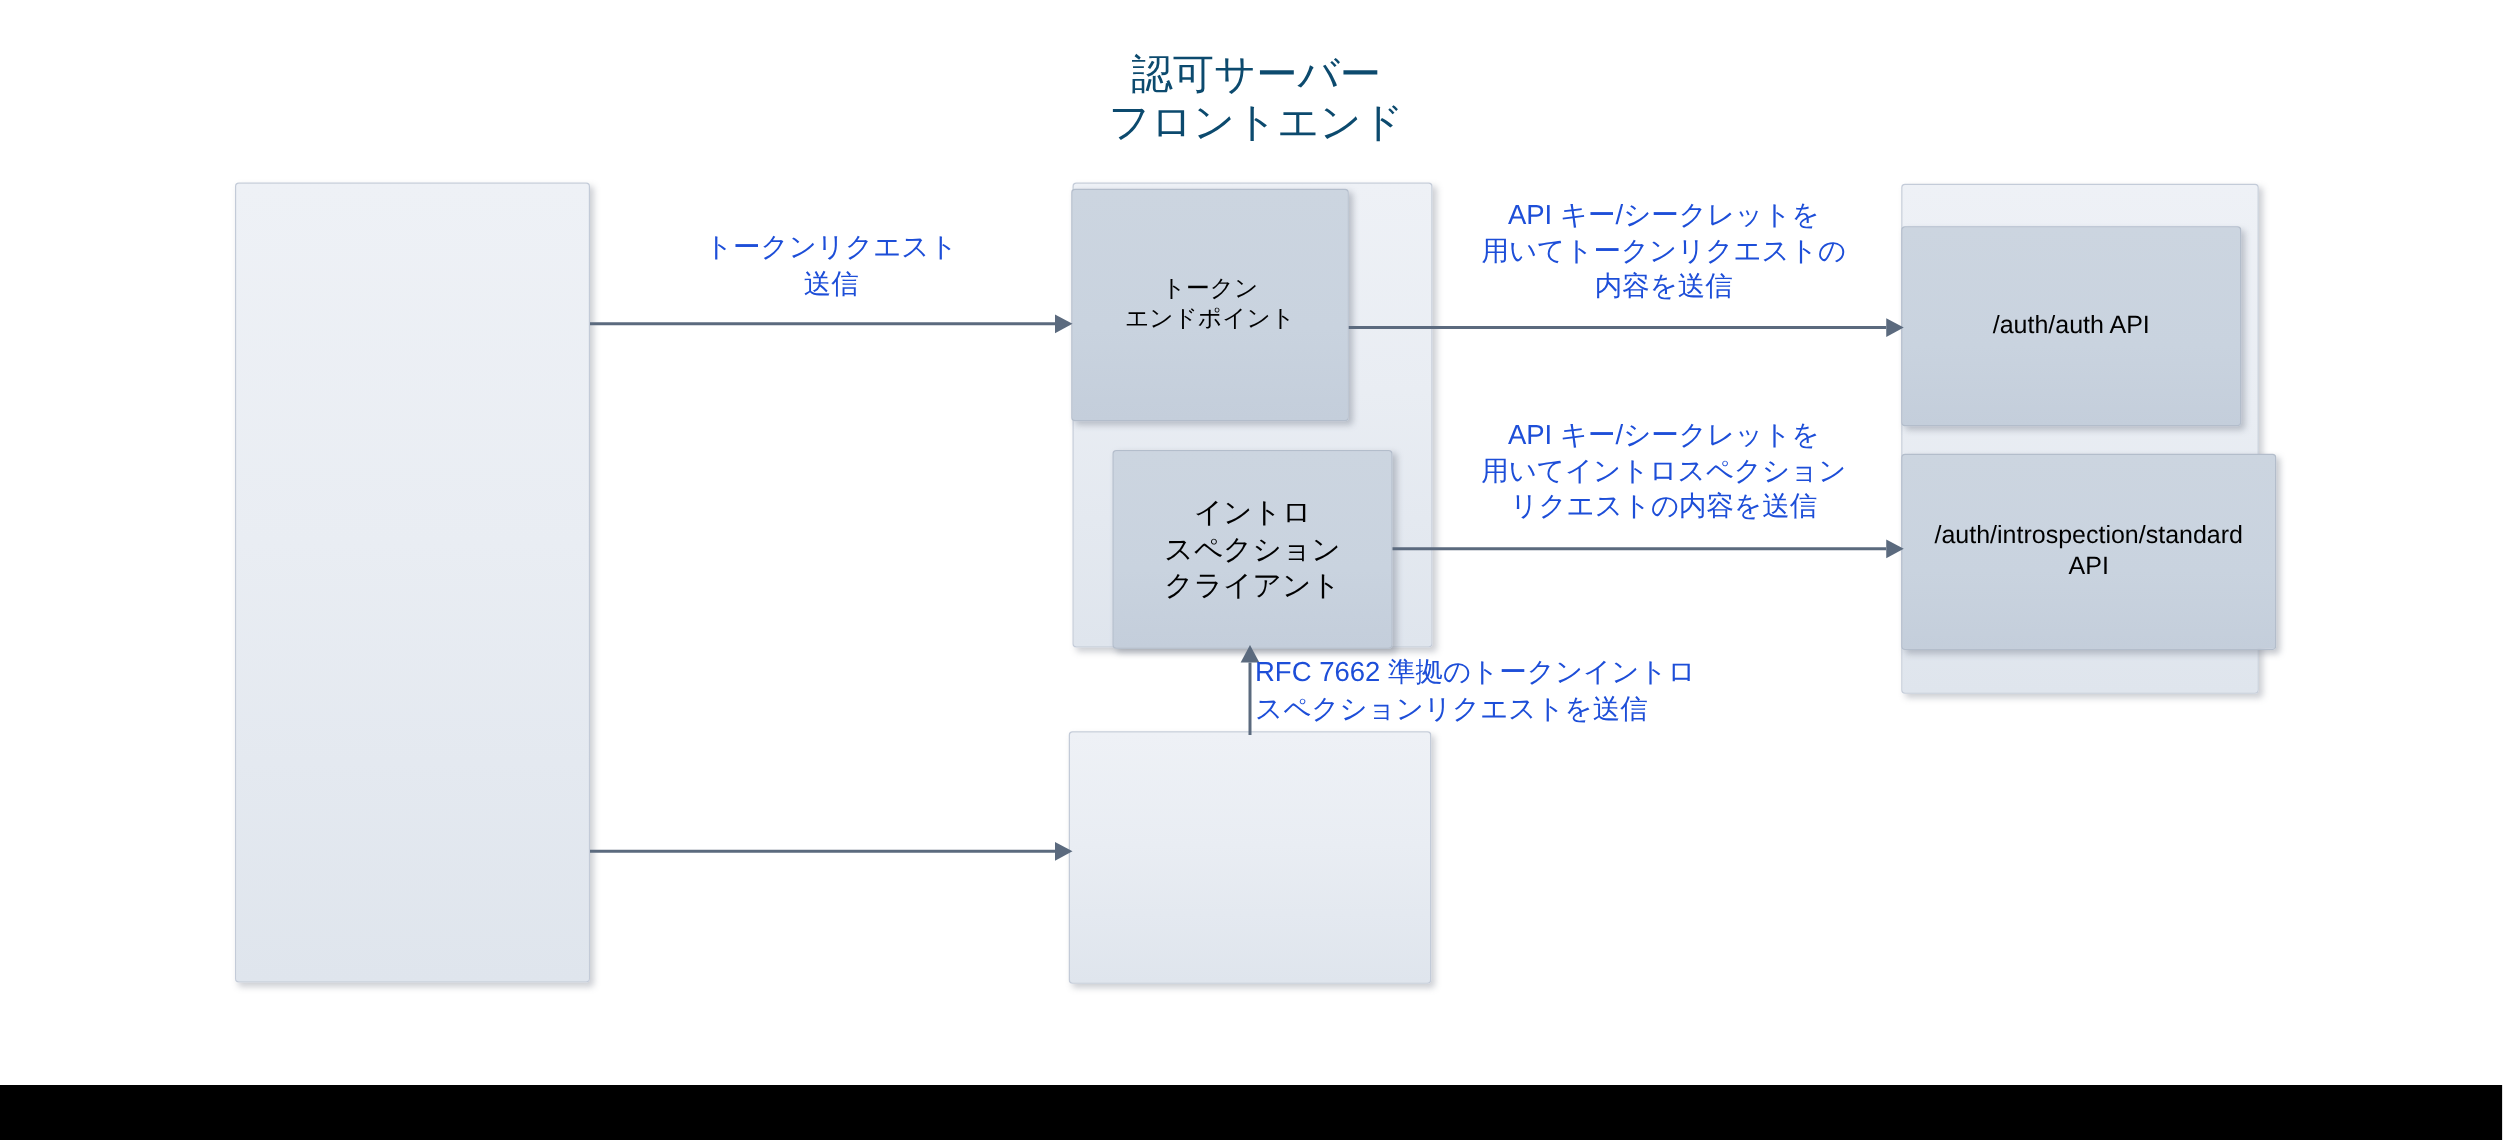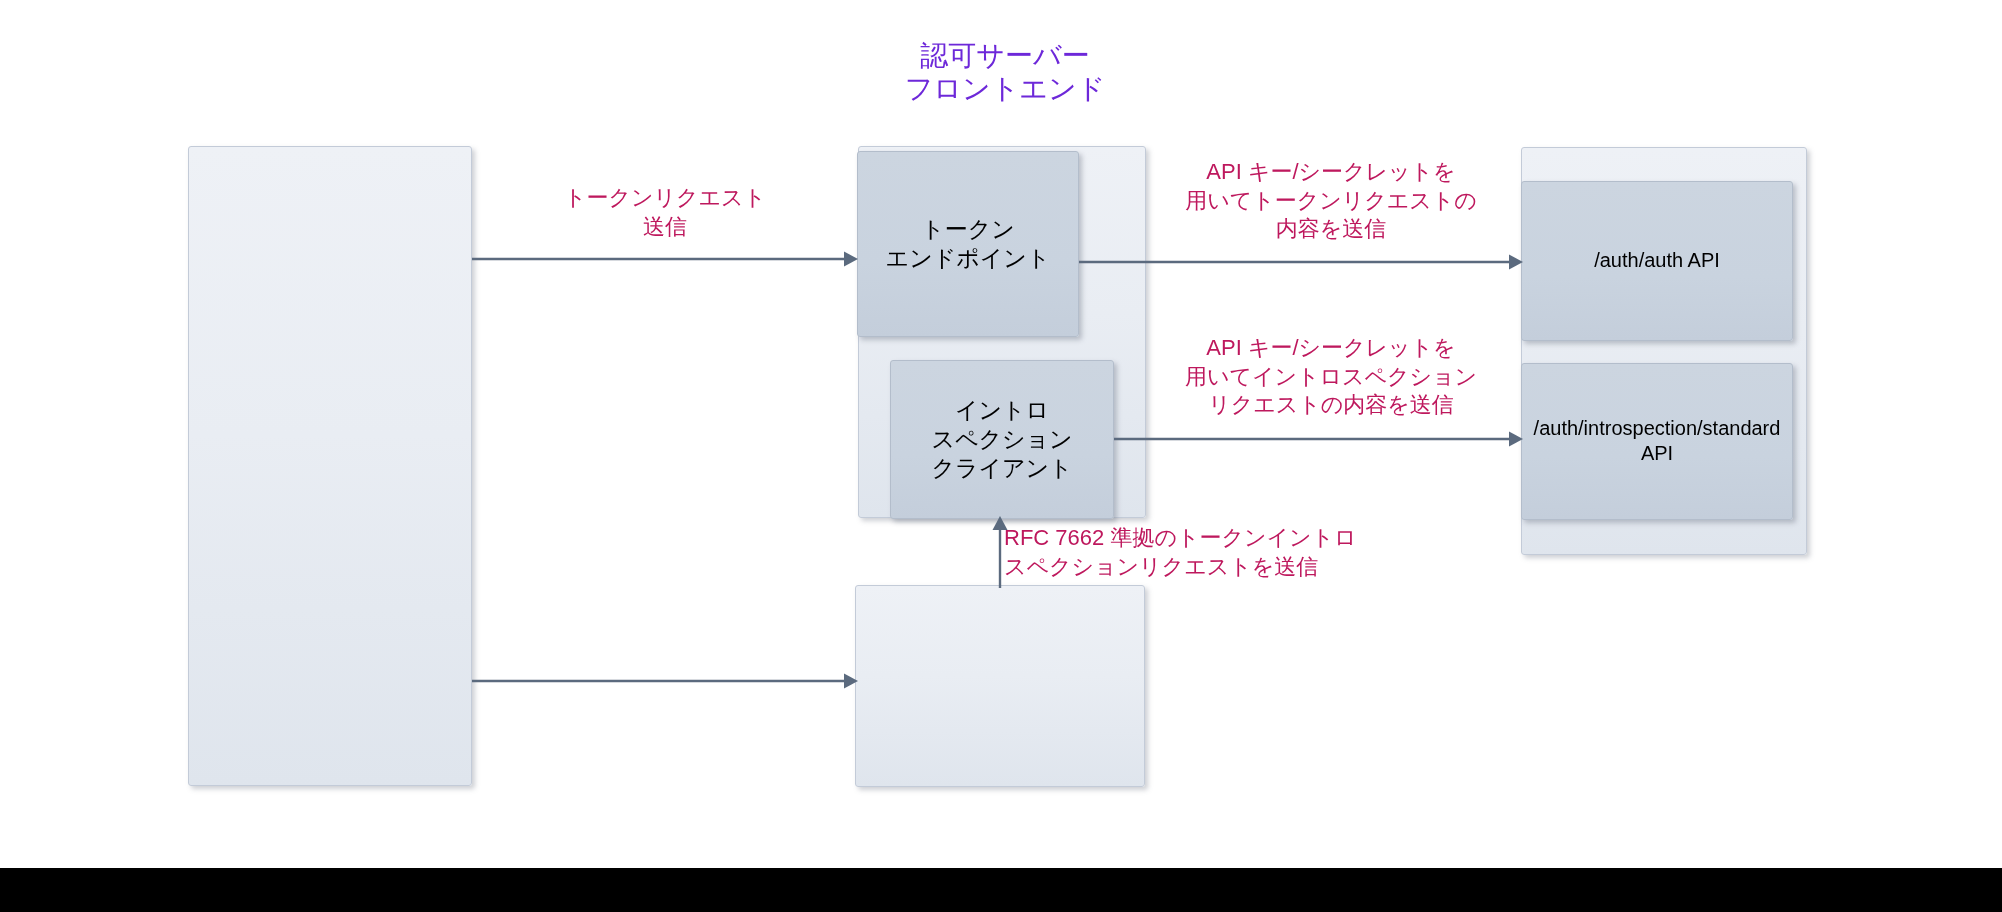--- a/index.html
+++ b/index.html
@@ -58,22 +58,22 @@
   }
   .box-label.mid {
     top: 50%;
     transform: translateY(-50%);
   }
 
   
   .title {
     position: absolute;
     text-align: center;
-    color: #6d28d9;
-    font-size: 28px;
+    color: #0c4a6e;
+    font-size: 33px;
     line-height: 1.17;
     white-space: pre-line;
     font-weight: 400;
   }
 
   
   .arrow-svg {
     position: absolute;
     overflow: visible;
     pointer-events: none;
@@ -84,21 +84,21 @@
     fill: none;
   }
   .arrow-head {
     fill: #5b6a7e;
   }
 
   
   .caption {
     position: absolute;
     text-align: center;
-    color: #be185d;
+    color: #1d4ed8;
     line-height: 1.30;
     white-space: pre-line;
     font-size: 22px;
   }
 </style>
 </head>
 <body>
 
 <div id="canvas">
 
@@ -110,21 +110,21 @@
 
   <div class="box box-pale" style="left:188px; top:146px; width:284px; height:640px;">
     <div class="box-label mid" style="font-size:24px;"></div>
   </div>
 
   <div class="box box-pale" style="left:858px; top:146px; width:288px; height:372px;">
     <div class="box-label mid" style="font-size:22px;"></div>
   </div>
 
   <div class="box box-deep" style="left:857px; top:151px; width:222px; height:186px;">
-    <div class="box-label mid" style="font-size:23px;">トークン
+    <div class="box-label mid" style="font-size:19px;">トークン
 エンドポイント</div>
   </div>
 
   <div class="box box-deep" style="left:890px; top:360px; width:224px; height:159px;">
     <div class="box-label mid" style="font-size:23px;">イントロ
 スペクション
 クライアント</div>
   </div>
 
   <div class="box box-pale" style="left:855px; top:585px; width:290px; height:202px;">
@@ -132,21 +132,21 @@
   </div>
 
   <div class="box box-pale" style="left:1521px; top:147px; width:286px; height:408px;">
     <div class="box-label mid" style="font-size:22px;"></div>
   </div>
 
   <div class="box box-deep" style="left:1521px; top:181px; width:272px; height:160px;">
     <div class="box-label mid" style="font-size:20px;">/auth/auth API</div>
   </div>
 
-  <div class="box box-deep" style="left:1521px; top:363px; width:272px; height:157px;">
+  <div class="box box-deep" style="left:1521px; top:363px; width:300px; height:157px;">
     <div class="box-label mid" style="font-size:20px;">/auth/introspection/standard
 API</div>
   </div>
 
   <svg class="arrow-svg" style="left:472px; top:248px; width:386px; height:22px;" viewBox="0 0 386 22">
     <line class="arrow-line" x1="0" y1="11" x2="372" y2="11"></line>
     <polygon class="arrow-head" points="372,3.5 386,11 372,18.5"></polygon>
   </svg>
   <div class="caption" style="left:470px; top:184px; width:390px;">トークンリクエスト
 送信</div>

